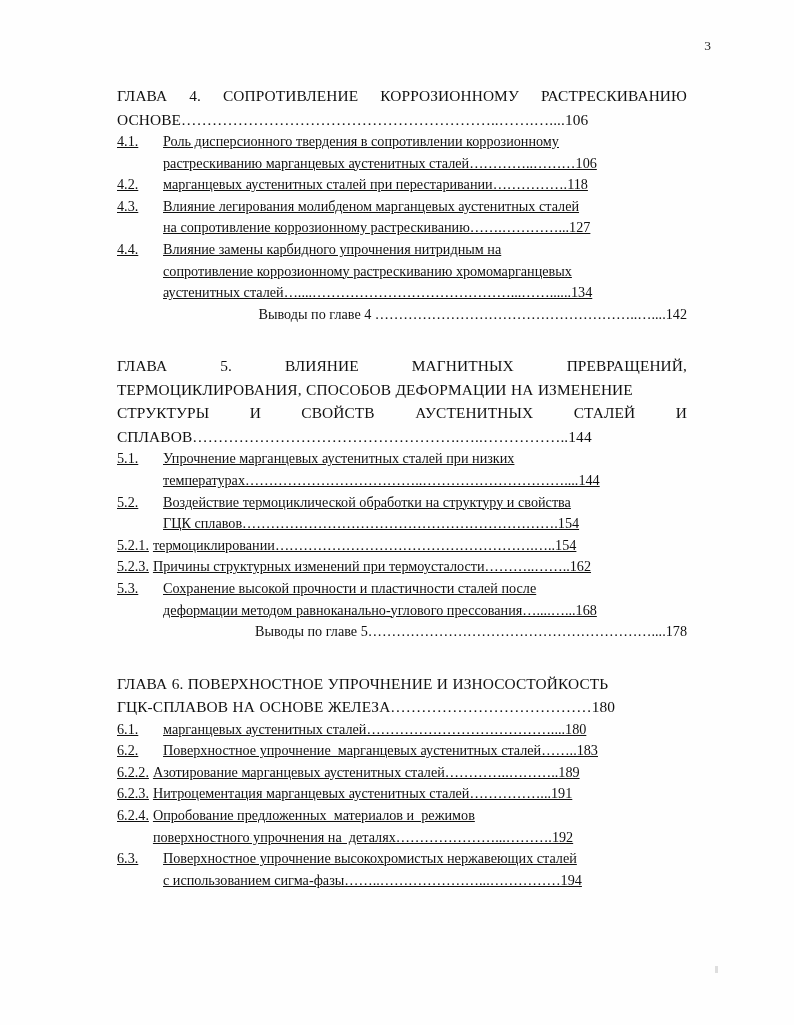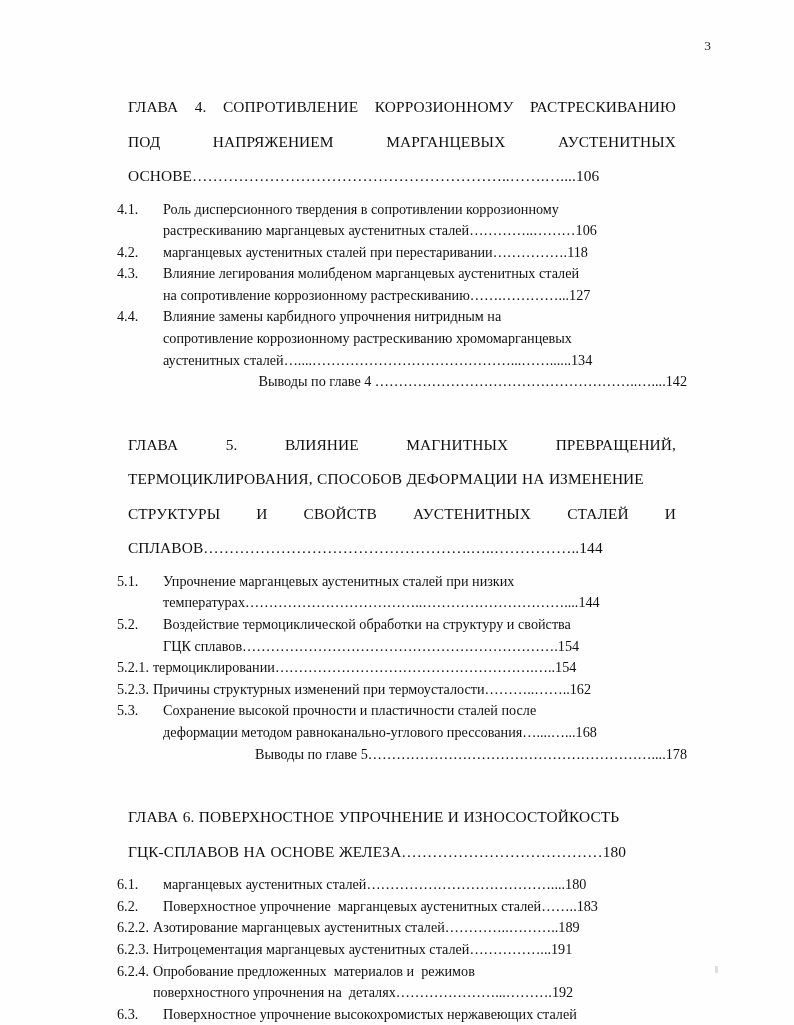--- a/index.html
+++ b/index.html
@@ -39,34 +39,35 @@
     width: 570px;
   }
 
   
   .chapter-head {
     font-size: 15.4px;
     line-height: 23.5px;
     text-align: justify;
     text-align-last: left;
     letter-spacing: 0.1px;
-    margin: 11px;
+    margin: 0;
     word-spacing: 0.5px;
   }
   .chapter-head.justify-all {
     text-align: justify;
     text-align-last: justify;
   }
 
   
   .entry {
     display: flex;
     align-items: flex-start;
     font-size: 14.2px;
     line-height: 21.6px;
+    text-decoration: underline;
   }
   .entry .num {
     flex: 0 0 auto;
     min-width: 46px;
     text-align: left;
   }
   .entry .num.tight {
     min-width: 0;
     padding-right: 4px;
   }
@@ -105,21 +106,20 @@
 
 <div class="page">
 
   <div class="page-number">3</div>
 
   <div class="content">
 
     <div class="block">
 
       <div class="chapter-head justify-all">ГЛАВА 4. СОПРОТИВЛЕНИЕ КОРРОЗИОННОМУ РАСТРЕСКИВАНИЮ</div>
-      <div class="chapter-head justify-all">ПОД НАПРЯЖЕНИЕМ МАРГАНЦЕВЫХ АУСТЕНИТНЫХ</div>
       <div class="chapter-head">ОСНОВЕ……………………………………………………..…….…....106</div>
 
       <div class="entry">
         <span class="num">4.1.</span>
         <span class="body">
           <span class="ln">Роль дисперсионного твердения в сопротивлении коррозионному</span>
           <span class="ln">растрескиванию марганцевых аустенитных сталей…………..………106</span>
         </span>
       </div>
 

